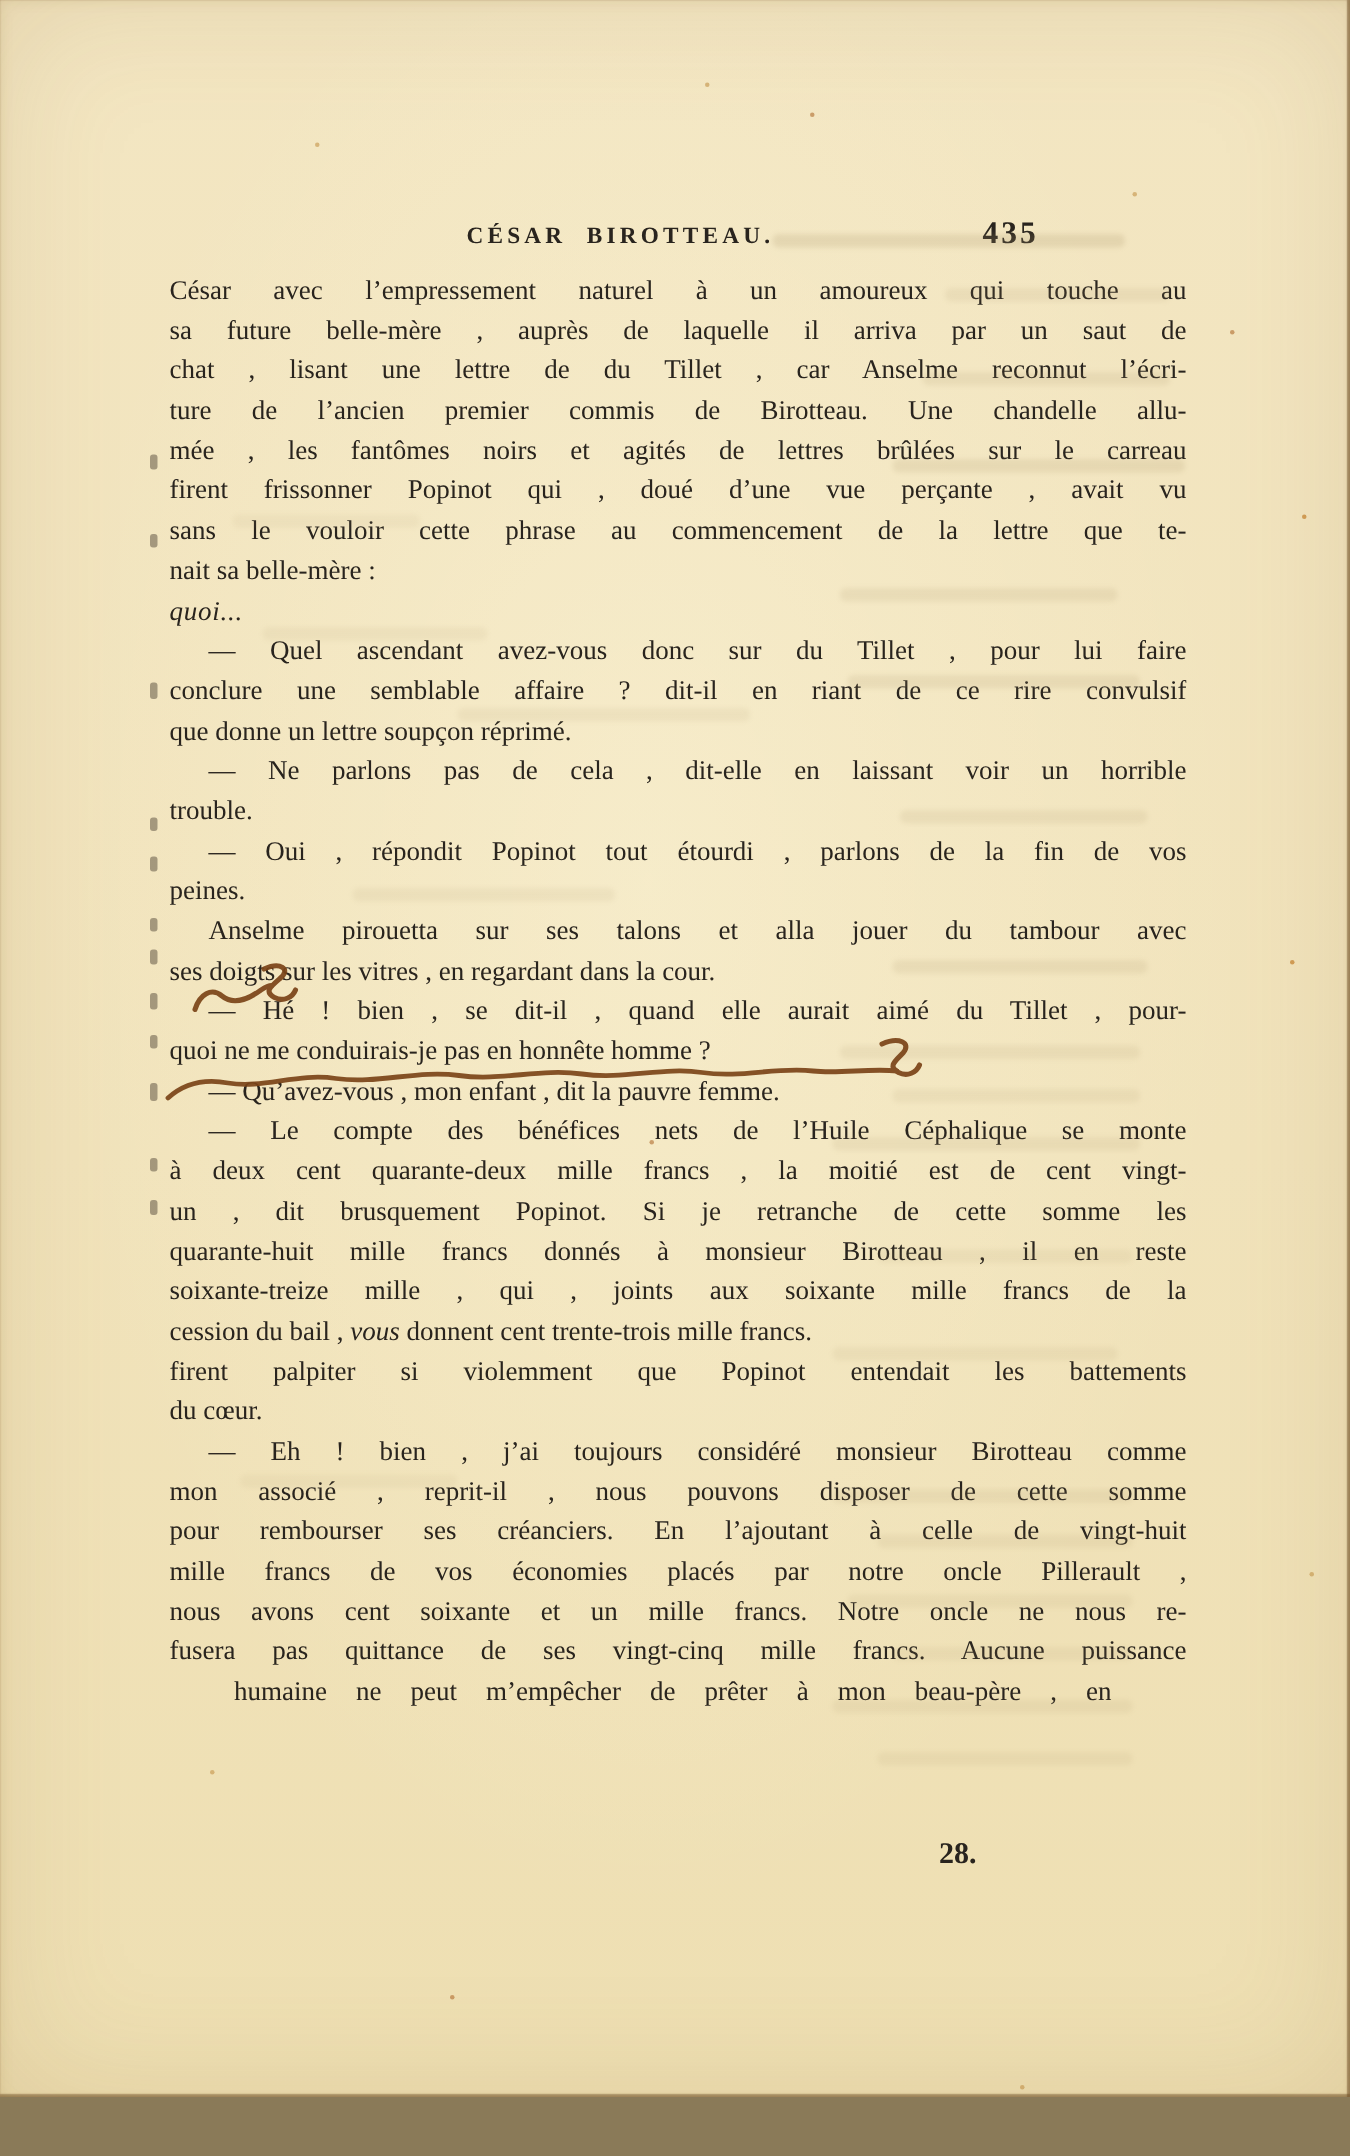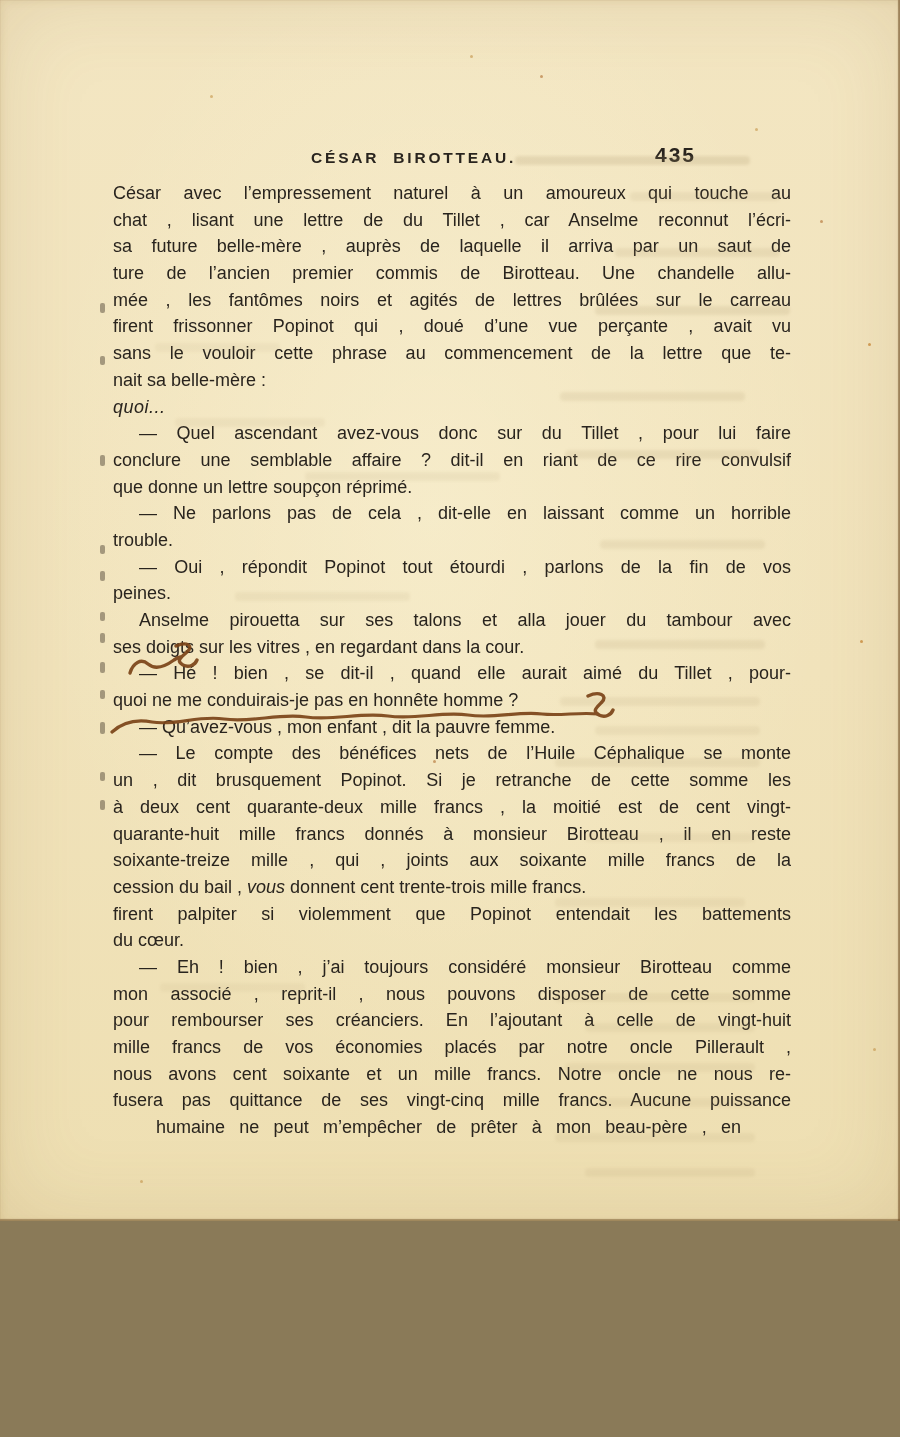--- a/index.html
+++ b/index.html
@@ -1,24 +1,24 @@
 <!DOCTYPE html>
 <html><head>
 <meta charset="utf-8">
 <style>
   html,body{margin:0;padding:0;background:#8a7a58;}
   .page{
     position:relative;
-    width:900px;height:1221px;
+    width:900px;height:1398px;
     margin:0 auto;
     background:
       radial-gradient(ellipse at 48% 42%, rgba(255,250,225,.35), rgba(0,0,0,0) 60%),
       linear-gradient(180deg,#f3e6c2 0%, #f1e3bb 55%, #eedfb2 100%);
     overflow:hidden;
-    font-family:Liberation Sans, sans-serif;
+    font-family:Liberation Serif, serif;
     color:#29241e;
   }
   .vignette{
     position:absolute;inset:0;pointer-events:none;z-index:9;
     box-shadow:
       inset 0 0 85px rgba(140,100,45,.15),
       inset -2px 0 1px rgba(100,68,30,.55),
       inset 0 -2px 1px rgba(100,68,30,.5),
       inset 2px 2px 8px rgba(160,120,60,.12);
   }
@@ -64,43 +64,43 @@
 </head>
 <body>
 
 <div class="page">
 
   <span class="running-title">CÉSAR BIROTTEAU.</span>
   <span class="page-number">435</span>
 
   <div class="text-block">
       <div class="line j"><span>César avec l’empressement naturel à un amoureux qui touche au</span></div>
+      <div class="line j"><span>sa future belle-mère , auprès de laquelle il arriva par un saut de</span></div>
       <div class="line j"><span>chat , lisant une lettre de du Tillet , car Anselme reconnut l’écri-</span></div>
-      <div class="line j"><span>sa future belle-mère , auprès de laquelle il arriva par un saut de</span></div>
       <div class="line j"><span>ture de l’ancien premier commis de Birotteau. Une chandelle allu-</span></div>
       <div class="line j"><span>mée , les fantômes noirs et agités de lettres brûlées sur le carreau</span></div>
       <div class="line j"><span>firent frissonner Popinot qui , doué d’une vue perçante , avait vu</span></div>
       <div class="line j"><span>sans le vouloir cette phrase au commencement de la lettre que te-</span></div>
       <div class="line"><span>nait sa belle-mère :</span></div>
       <div class="line it"><span>quoi...</span></div>
       <div class="line j in"><span>— Quel ascendant avez-vous donc sur du Tillet , pour lui faire</span></div>
       <div class="line j"><span>conclure une semblable affaire ? dit-il en riant de ce rire convulsif</span></div>
       <div class="line"><span>que donne un lettre soupçon réprimé.</span></div>
-      <div class="line j in"><span>— Ne parlons pas de cela , dit-elle en laissant comme un horrible</span></div>
+      <div class="line j in"><span>— Ne parlons pas de cela , dit-elle en laissant voir un horrible</span></div>
       <div class="line"><span>trouble.</span></div>
       <div class="line j in"><span>— Oui , répondit Popinot tout étourdi , parlons de la fin de vos</span></div>
       <div class="line"><span>peines.</span></div>
       <div class="line j in"><span>Anselme pirouetta sur ses talons et alla jouer du tambour avec</span></div>
       <div class="line"><span>ses doigts sur les vitres , en regardant dans la cour.</span></div>
       <div class="line j in"><span>— Hé ! bien , se dit-il , quand elle aurait aimé du Tillet , pour-</span></div>
       <div class="line"><span>quoi ne me conduirais-je pas en honnête homme ?</span></div>
       <div class="line in"><span>— Qu’avez-vous , mon enfant , dit la pauvre femme.</span></div>
       <div class="line j in"><span>— Le compte des bénéfices nets de l’Huile Céphalique se monte</span></div>
+      <div class="line j"><span>à deux cent quarante-deux mille francs , la moitié est de cent vingt-</span></div>
       <div class="line j"><span>un , dit brusquement Popinot. Si je retranche de cette somme les</span></div>
-      <div class="line j"><span>à deux cent quarante-deux mille francs , la moitié est de cent vingt-</span></div>
       <div class="line j"><span>quarante-huit mille francs donnés à monsieur Birotteau , il en reste</span></div>
       <div class="line j"><span>soixante-treize mille , qui , joints aux soixante mille francs de la</span></div>
       <div class="line"><span>cession du bail , </span><span class="em">vous</span><span> donnent cent trente-trois mille francs.</span></div>
       <div class="line j"><span>firent palpiter si violemment que Popinot entendait les battements</span></div>
       <div class="line"><span>du cœur.</span></div>
       <div class="line j in"><span>— Eh ! bien , j’ai toujours considéré monsieur Birotteau comme</span></div>
       <div class="line j"><span>mon associé , reprit-il , nous pouvons disposer de cette somme</span></div>
       <div class="line j"><span>pour rembourser ses créanciers. En l’ajoutant à celle de vingt-huit</span></div>
       <div class="line j"><span>mille francs de vos économies placés par notre oncle Pillerault ,</span></div>
       <div class="line j"><span>nous avons cent soixante et un mille francs. Notre oncle ne nous re-</span></div>

